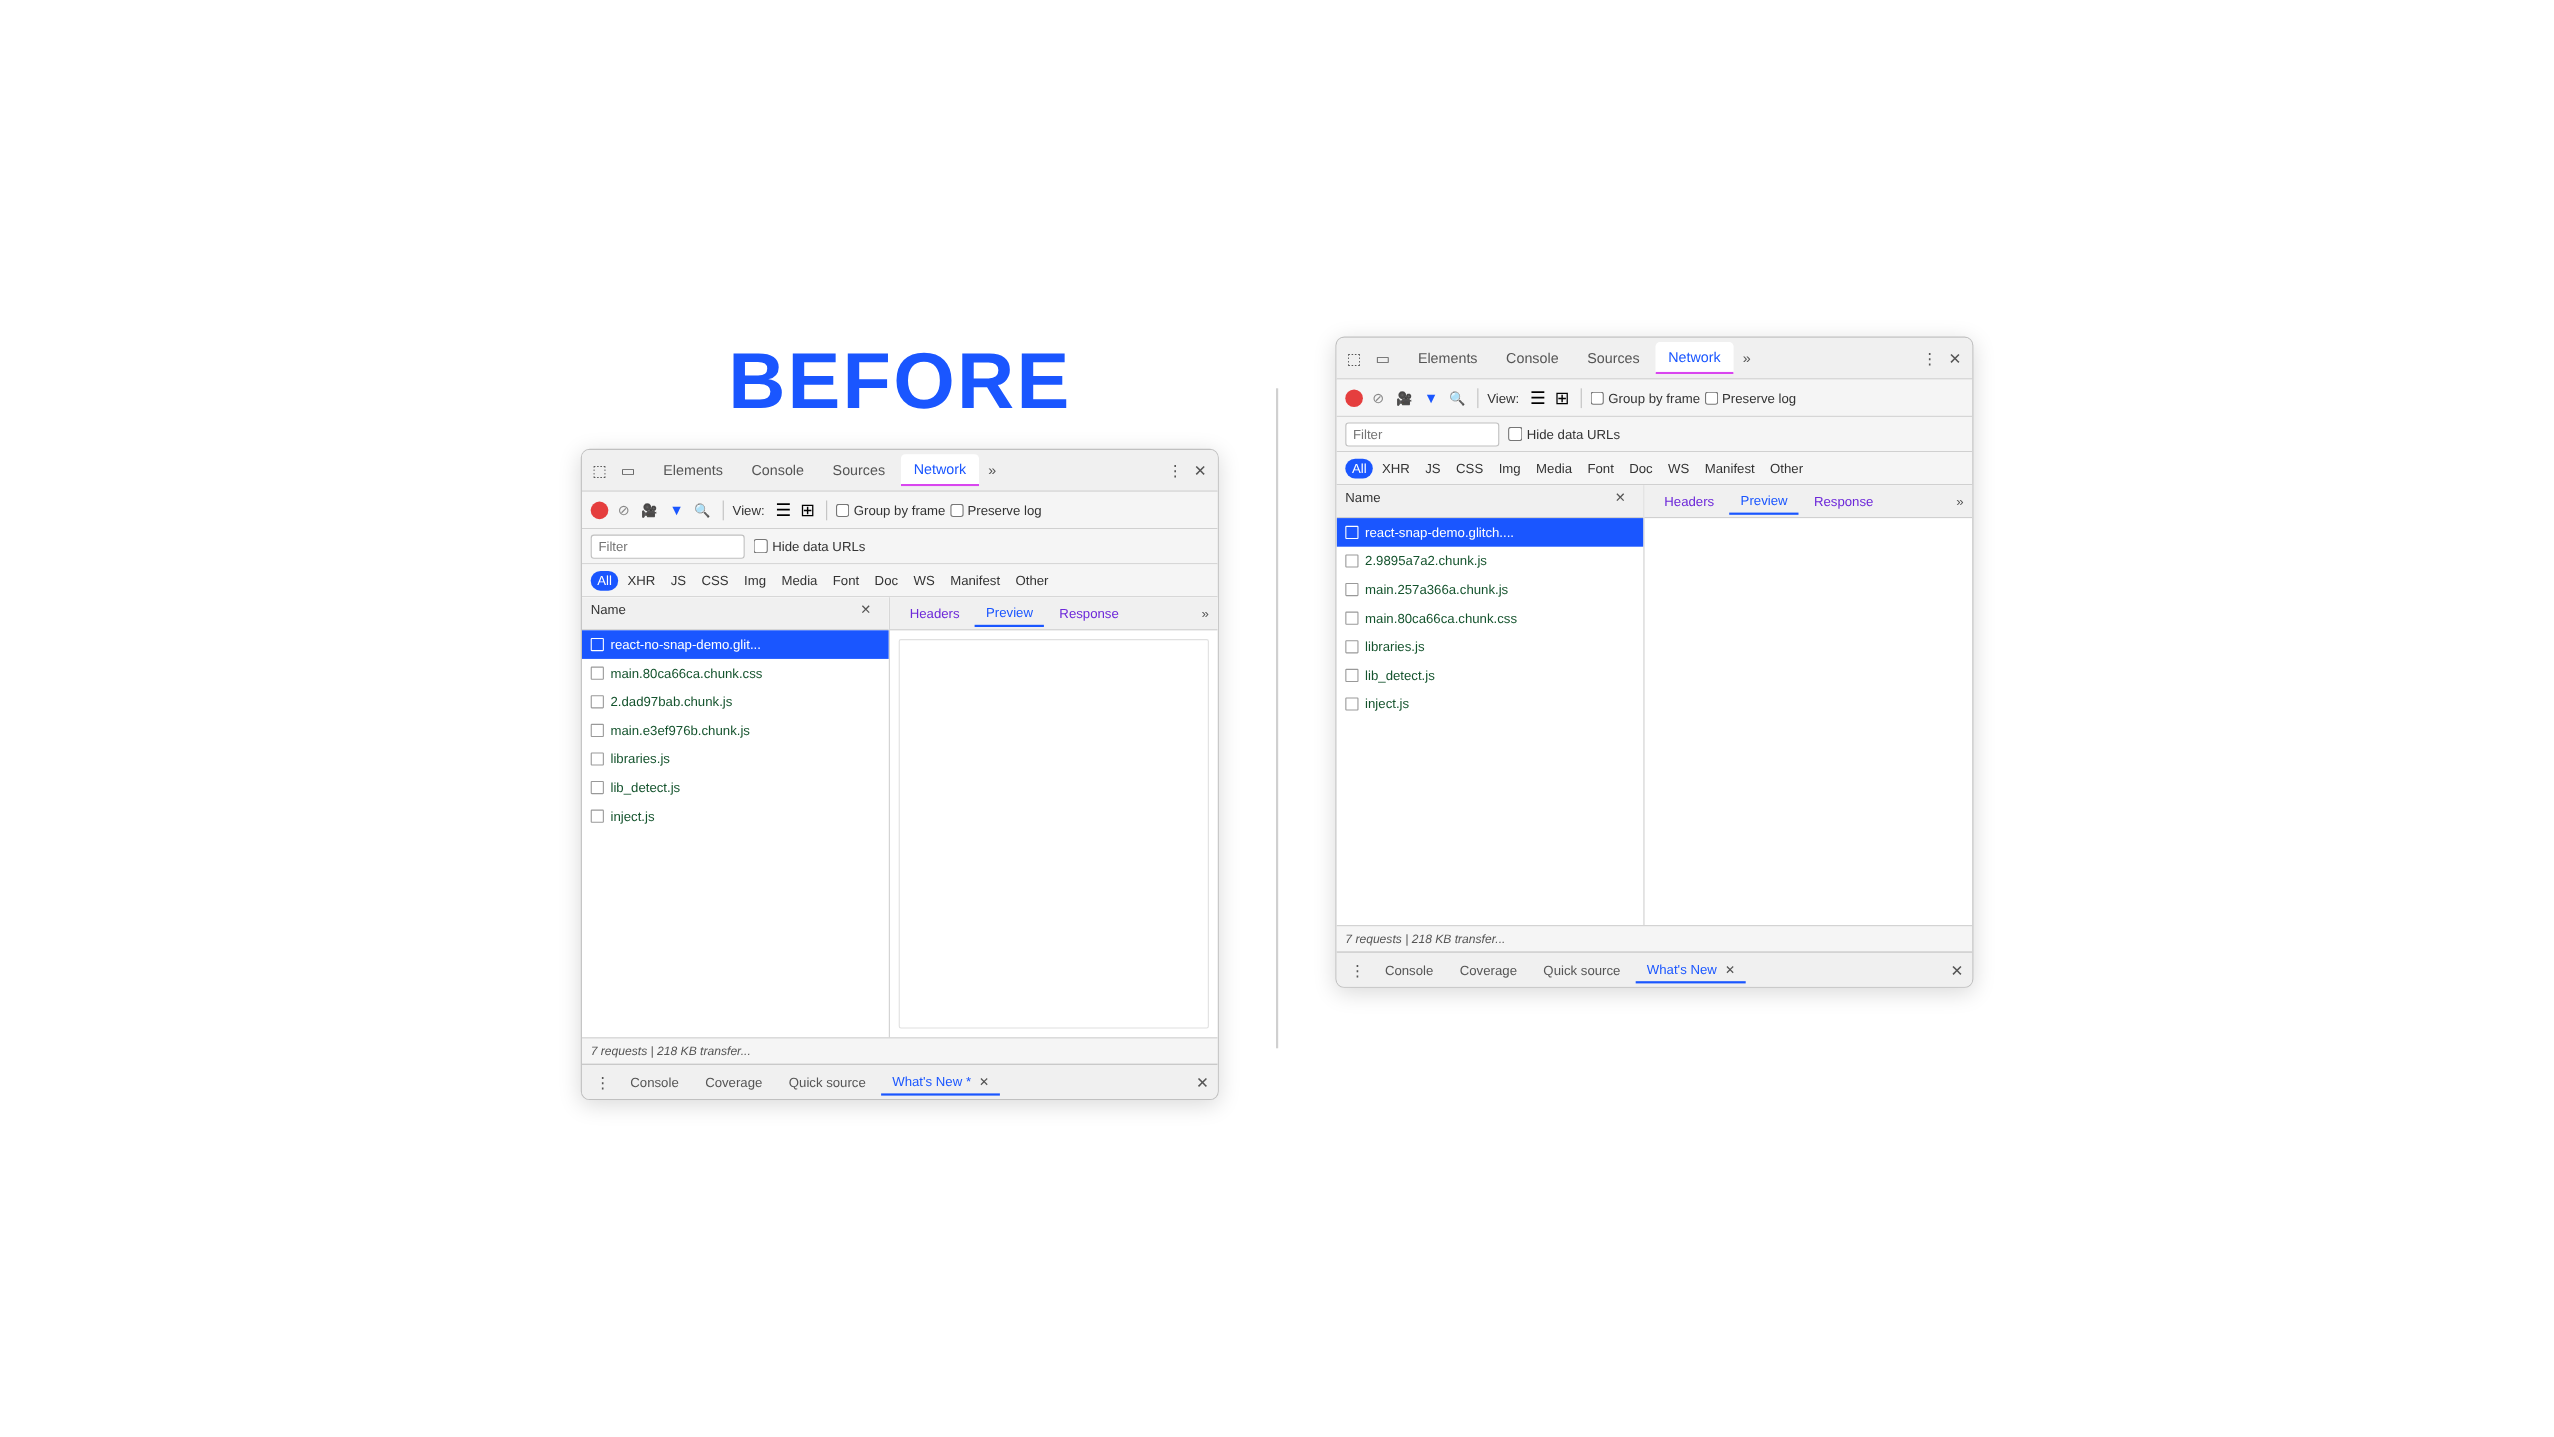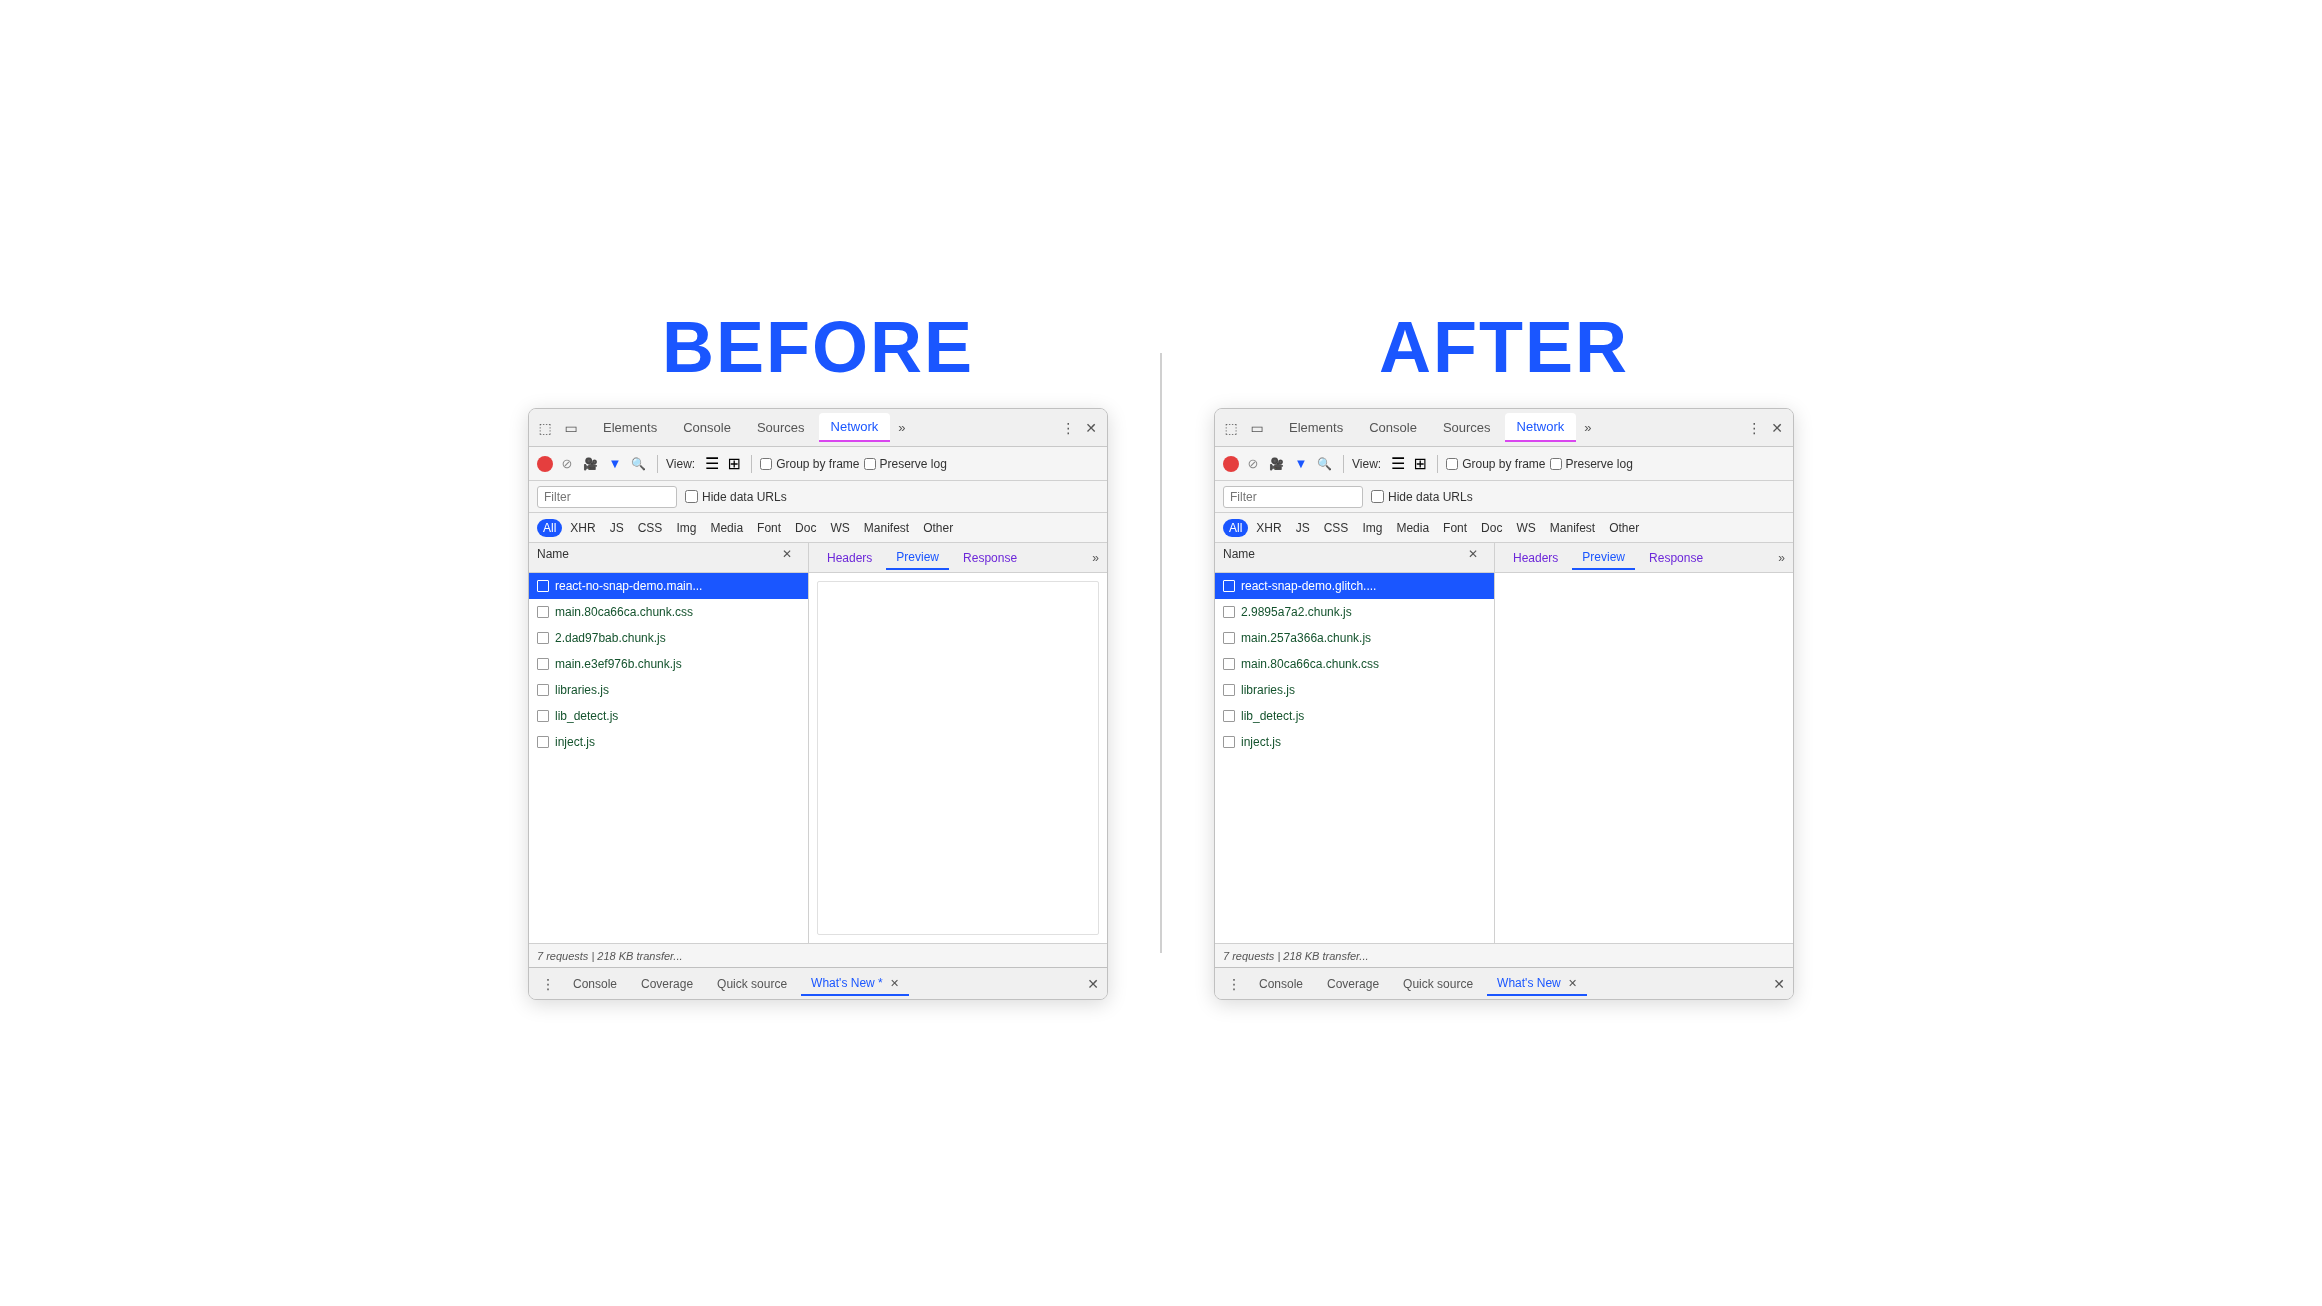--- a/index.html
+++ b/index.html
@@ -497,21 +497,21 @@
 
       <div class="network-panel">
 
         <div class="file-list">
           <div class="file-list-header">
             <span class="file-list-header-name">Name</span>
             <span class="file-list-header-close">✕</span>
           </div>
           <div class="file-item selected">
             <span class="file-icon"></span>
-            <span>react-no-snap-demo.main...</span>
+            <span>react-no-snap-demo.glit...</span>
           </div>
           <div class="file-item">
             <span class="file-icon"></span>
             <span>main.80ca66ca.chunk.css</span>
           </div>
           <div class="file-item">
             <span class="file-icon"></span>
             <span>2.dad97bab.chunk.js</span>
           </div>
           <div class="file-item">
@@ -556,21 +556,20 @@
           <span>What's New</span> <span class="bottom-tab-asterisk">*</span> <span style="margin-left:4px;color:#555;font-size:11px;">✕</span>
         </span>
         <span class="bottom-close">✕</span>
       </div>
     </div>
   </div>
 
   <div class="divider"></div>
 
   <div class="section">
-    <div class="section-title">AFTER</div>
 
     <div class="devtools-window">
 
       <div class="tab-bar">
         <div class="tab-bar-icons">
           <div class="icon-box">⬚</div>
           <div class="icon-box">▭</div>
         </div>
         <div class="tab">Elements</div>
         <div class="tab">Console</div>

